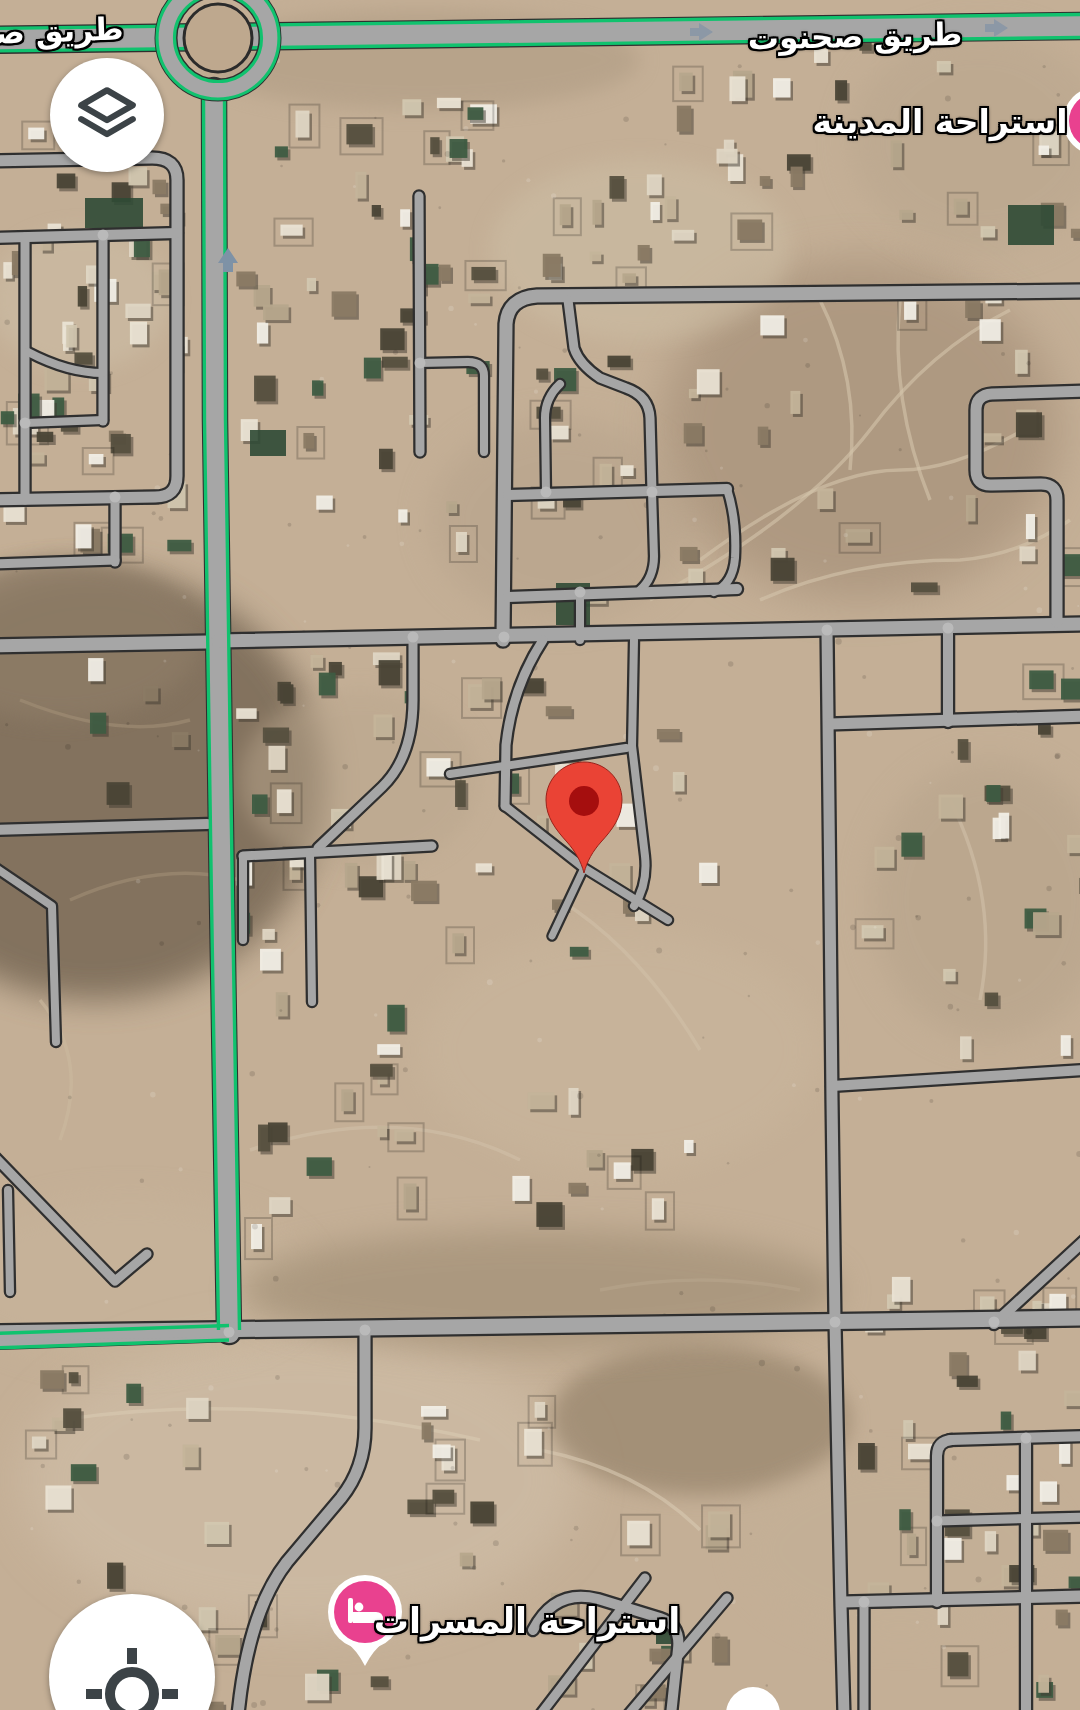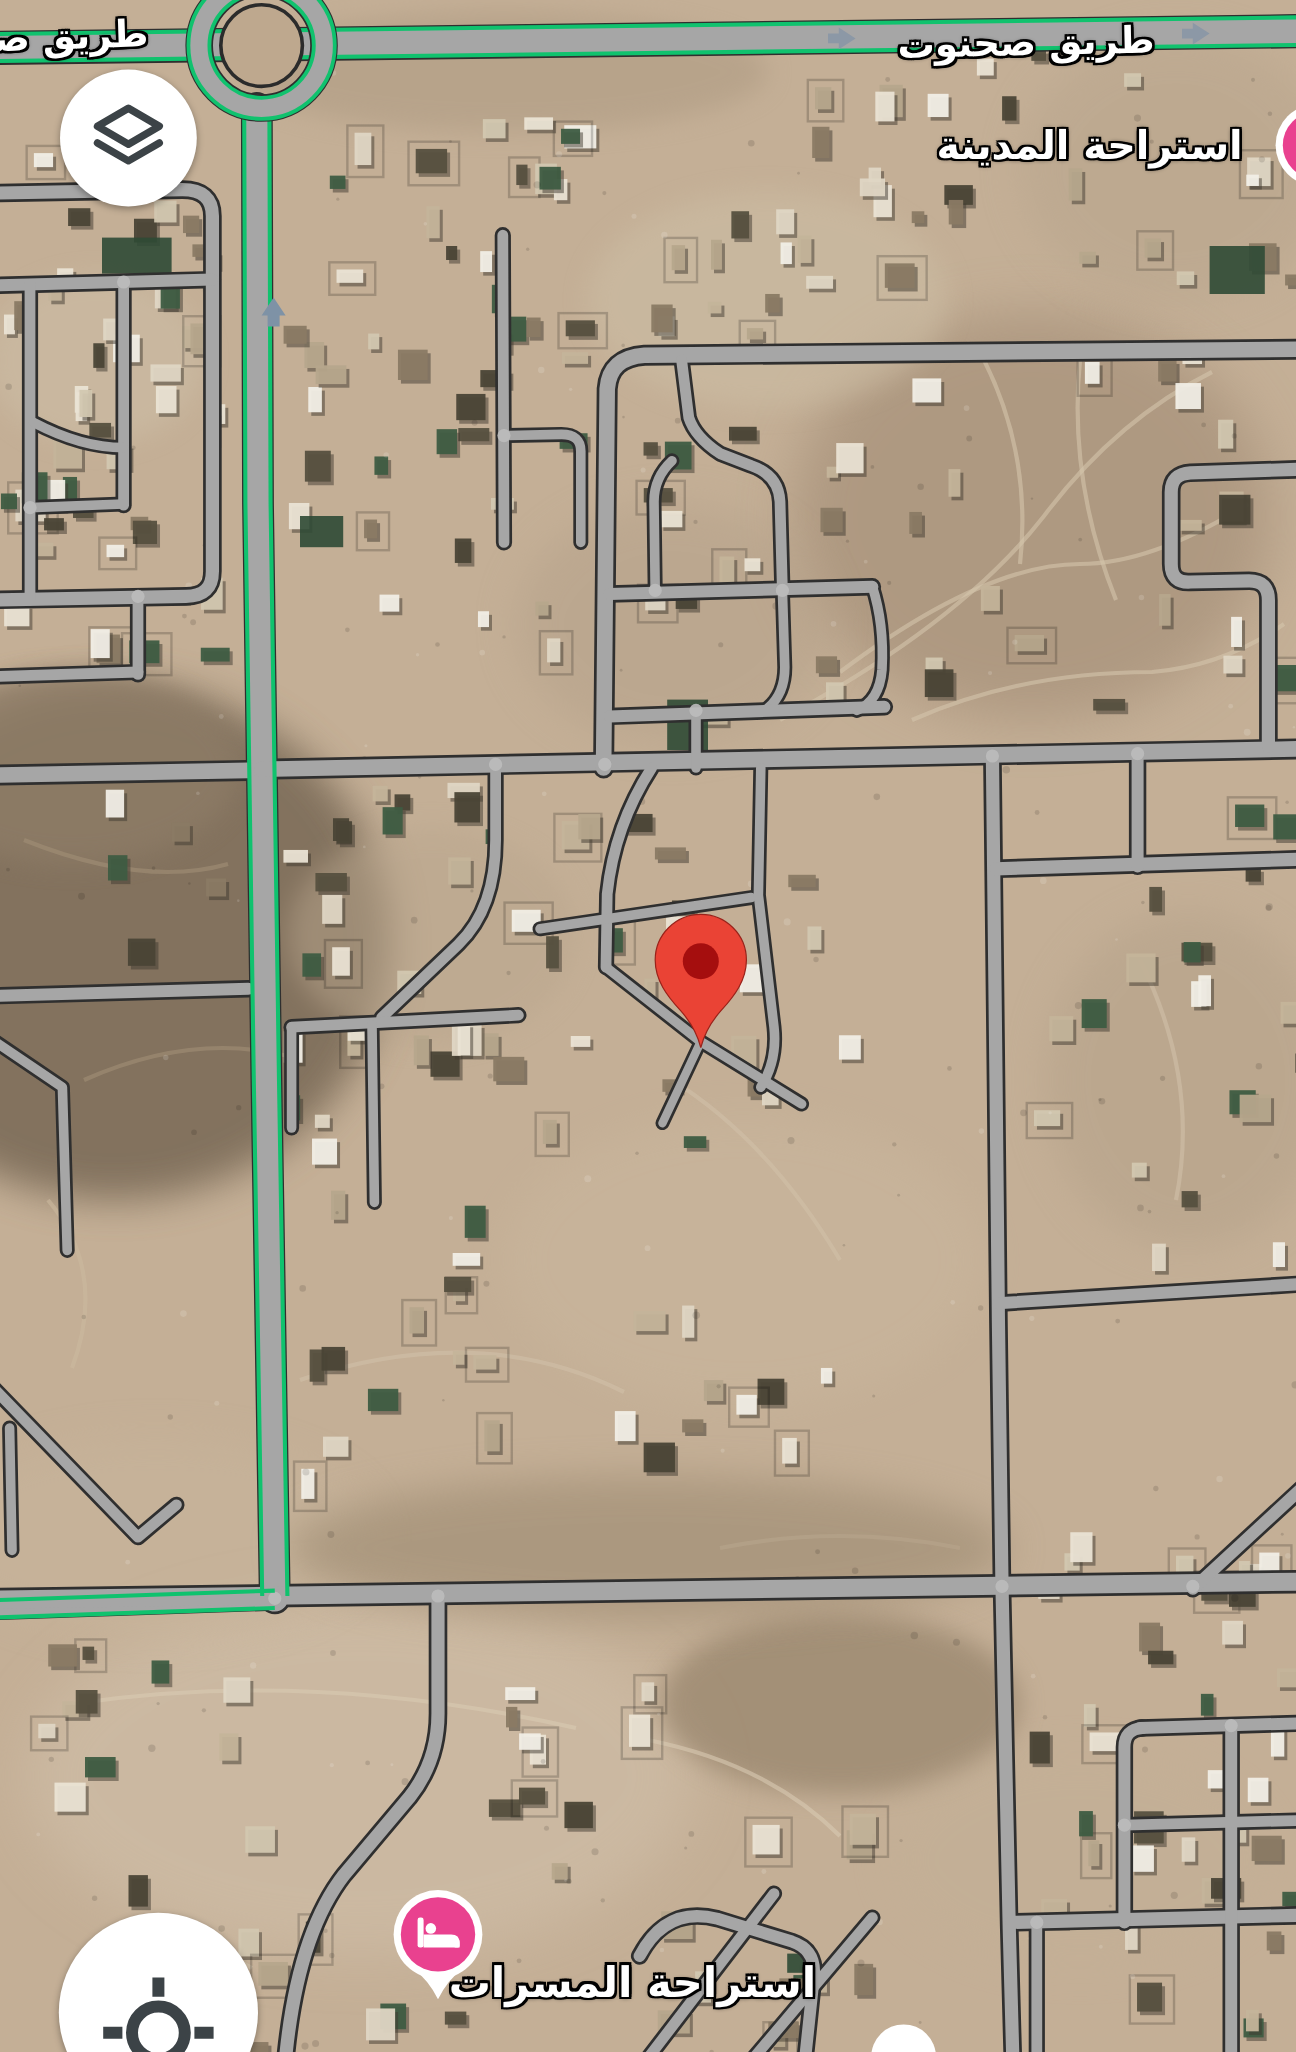--- a/index.html
+++ b/index.html
@@ -1193,22 +1193,22 @@
     <g fill="#fff">
       <rect x="1082" y="108" width="5" height="23" rx="2"></rect>
       <circle cx="1092" cy="116" r="4"></circle>
       <path d="M1087,1 21 L1107,121" display="none"></path>
       <path d="M1087,121 L1108,121 Q1114,121 1114,127 L1114,131 L1087,131 Z"></path>
     </g>
   </svg>
 
   <div class="map-label road-label" style="left:855px;top:36px;transform:translate(-50%,-50%) rotate(-1.2deg);">طريق صحنوت</div>
   <div class="map-label road-label" style="left:48px;top:31px;transform:translate(-50%,-50%) rotate(-2deg);">طريق صح</div>
-  <div class="map-label poi-label" style="left:908px;top:121px;font-size:33px;">استراحة المدينة</div>
-  <div class="map-label poi-label" style="left:527px;top:1621px;font-size:35px;margin-top:32px;">استراحة المسرات</div>
+  <div class="map-label poi-label" style="left:940px;top:121px;font-size:33px;">استراحة المدينة</div>
+  <div class="map-label poi-label" style="left:527px;top:1621px;font-size:35px;">استراحة المسرات</div>
 
   <div id="layers-btn" class="circle-btn">
     <svg width="68" height="68" viewBox="0 0 66 66">
       <path d="M33 9 L58 23.5 L33 38 L8 23.5 Z" fill="none" stroke="var(--icon)" stroke-width="6" stroke-linejoin="round"></path>
       <path d="M8 37 L33 51.5 L58 37" fill="none" stroke="var(--icon)" stroke-width="6" stroke-linejoin="round" stroke-linecap="round"></path>
     </svg>
   </div>
 
   <div id="mylocation-btn" class="circle-btn">
     <svg width="132" height="130" viewBox="0 0 132 130">

